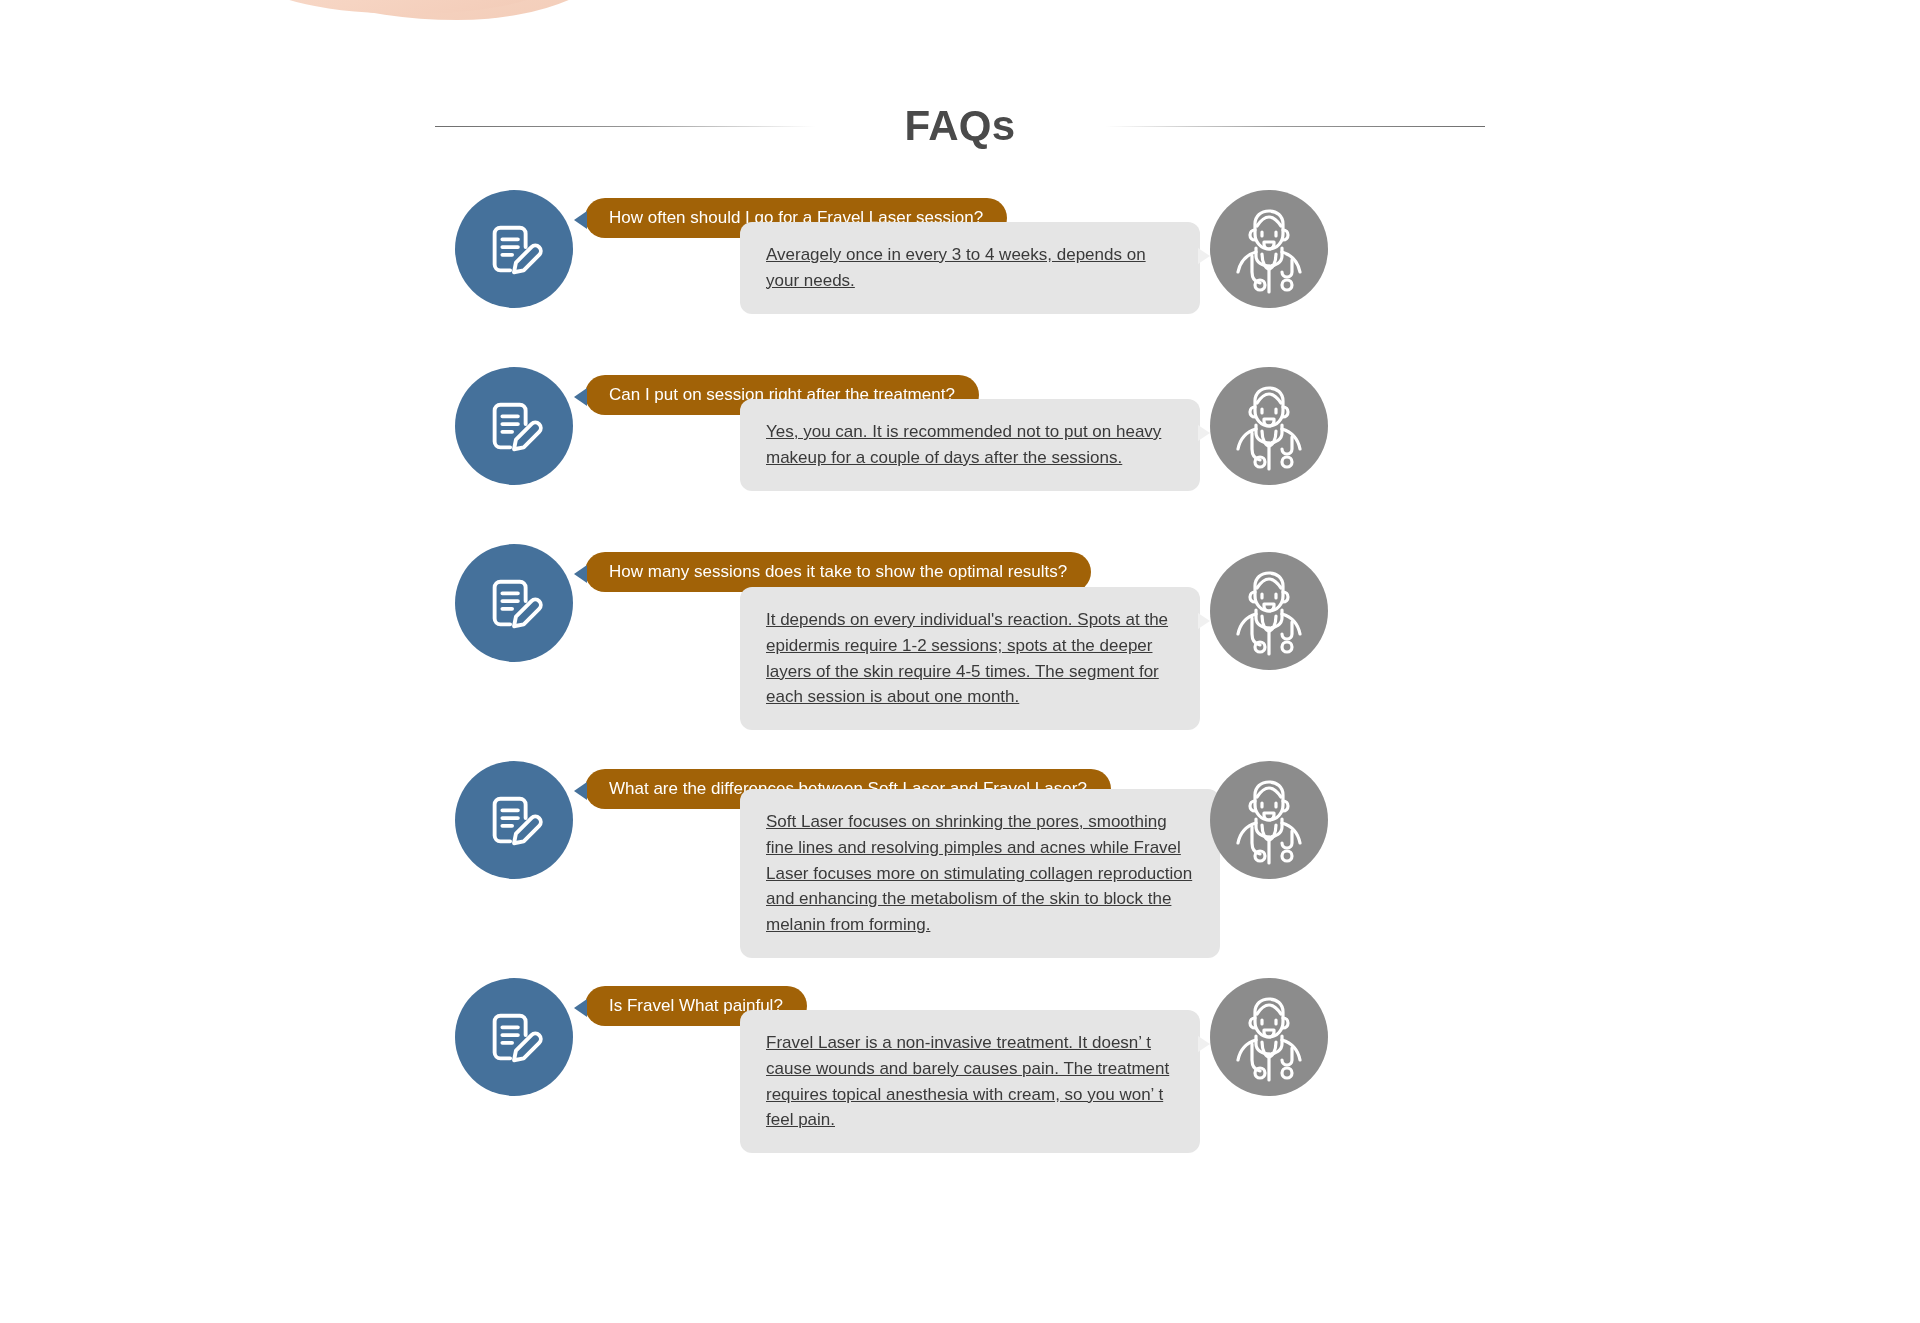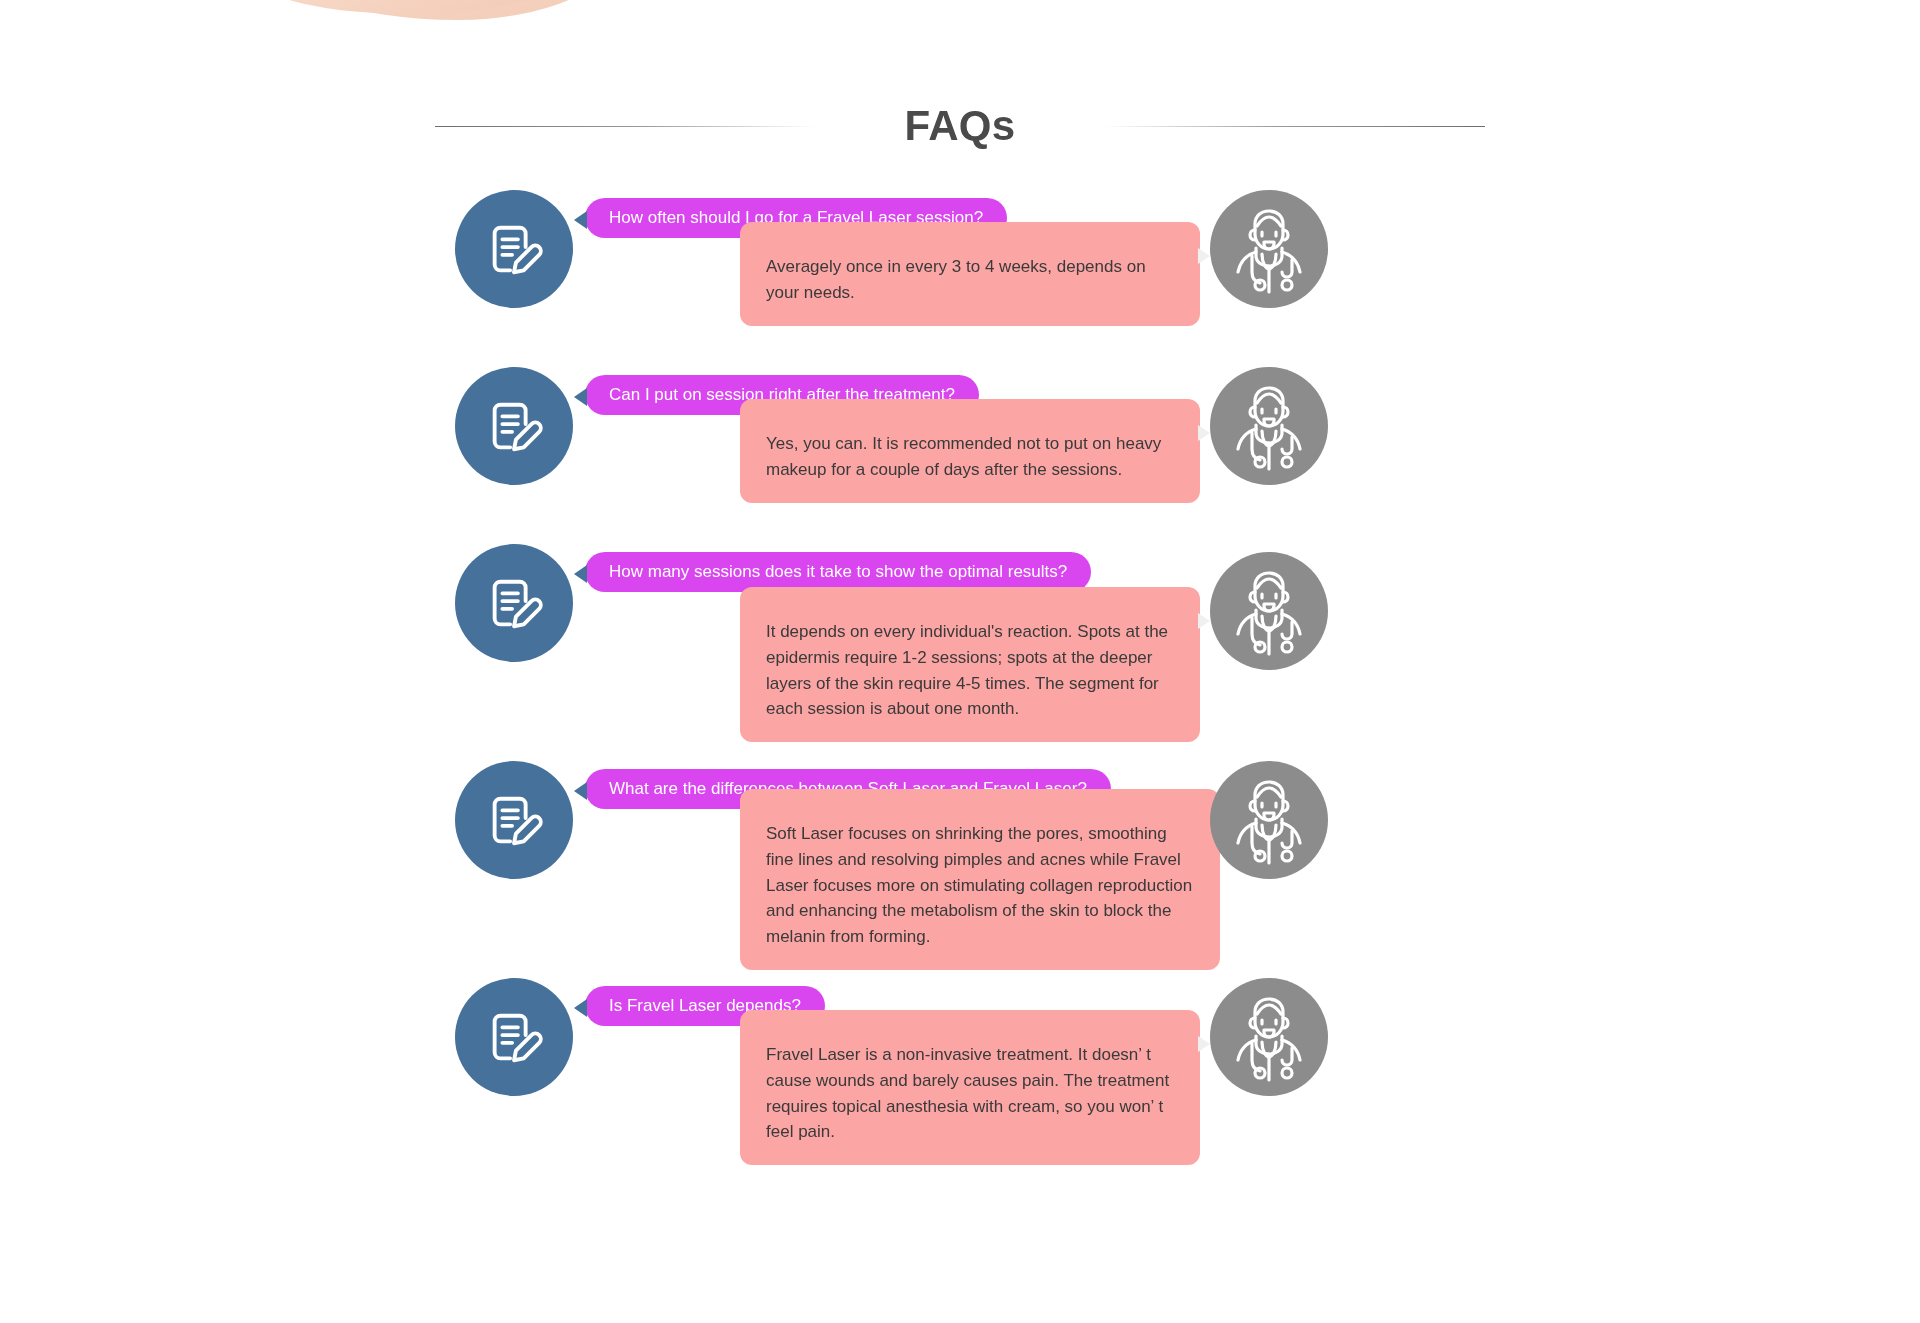--- a/index.html
+++ b/index.html
@@ -103,21 +103,21 @@
     align-items: center;
     justify-content: center;
   }
   .q-icon svg { width: 62px; height: 62px; display: block; }
 
   
   .q-bubble {
     position: absolute;
     left: 130px;
     top: 8px;
-    background: #d946ef;
+    background: #a16207;
     color: #ffffff;
     font-size: 17px;
     line-height: 1;
     padding: 11px 24px 12px 24px;
     border-radius: 22px;
     white-space: nowrap;
   }
   .q-bubble:before {
     content: "";
     position: absolute;
@@ -127,27 +127,28 @@
     height: 0;
     border-top: 9px solid transparent;
     border-bottom: 9px solid transparent;
     border-right: 13px solid #45719b;
   }
 
   
   .a-bubble {
     position: absolute;
     left: 285px;
-    background: #fca5a5;
+    background: #e5e5e5;
     color: #3a3a3a;
     font-size: 17px;
     line-height: 1.52;
-    padding: 32px 26px 20px 26px;
+    padding: 20px 26px 20px 26px;
     border-radius: 12px;
     width: 408px;
+    text-decoration: underline;
   }
   .a-bubble:after {
     content: "";
     position: absolute;
     right: -10px;
     top: 26px;
     width: 0;
     height: 0;
     border-top: 8px solid transparent;
     border-bottom: 8px solid transparent;
@@ -314,21 +315,21 @@
   </div>
 
   <div class="faq-item r5">
     <div class="q-icon">
       <svg viewBox="0 0 64 64" fill="none" stroke="#ffffff" stroke-width="4" stroke-linecap="round" stroke-linejoin="round">
         <path d="M44 30V16a6 6 0 0 0-6-6H18a6 6 0 0 0-6 6v32a6 6 0 0 0 6 6h10"></path>
         <path d="M20 22h16M20 30h16M20 38h10"></path>
         <path d="M50 30 34 46l-2 10 10-2 16-16a5.5 5.5 0 0 0-8-8z"></path>
       </svg>
     </div>
-    <div class="q-bubble">Is Fravel Laser depends?</div>
+    <div class="q-bubble">Is Fravel What painful?</div>
     <div class="a-bubble">Fravel Laser is a non-invasive treatment. It doesn’ t cause wounds and barely causes pain. The treatment requires topical anesthesia with cream, so you won’ t feel pain.</div>
     <div class="doc-avatar">
       <svg viewBox="0 0 118 118" fill="none" stroke="#ffffff" stroke-width="3.2" stroke-linecap="round" stroke-linejoin="round">
         <path d="M45 34c0-8 6-13 14-13s14 5 14 13v10c0 8-6 15-14 15s-14-7-14-15z"></path>
         <path d="M45 40c-3 0-5 2-5 5s2 5 5 5M73 40c3 0 5 2 5 5s-2 5-5 5"></path>
         <path d="M47 36c4-6 8-9 12-9s8 3 12 9"></path>
         <path d="M52 42v4M66 42v4"></path>
         <path d="M54 52h10v2a5 5 0 0 1-10 0z"></path>
         <path d="M46 58v8c0 6 6 10 13 10s13-4 13-10v-8"></path>
         <path d="M46 62c-10 3-16 10-18 20M72 62c10 3 16 10 18 20"></path>

